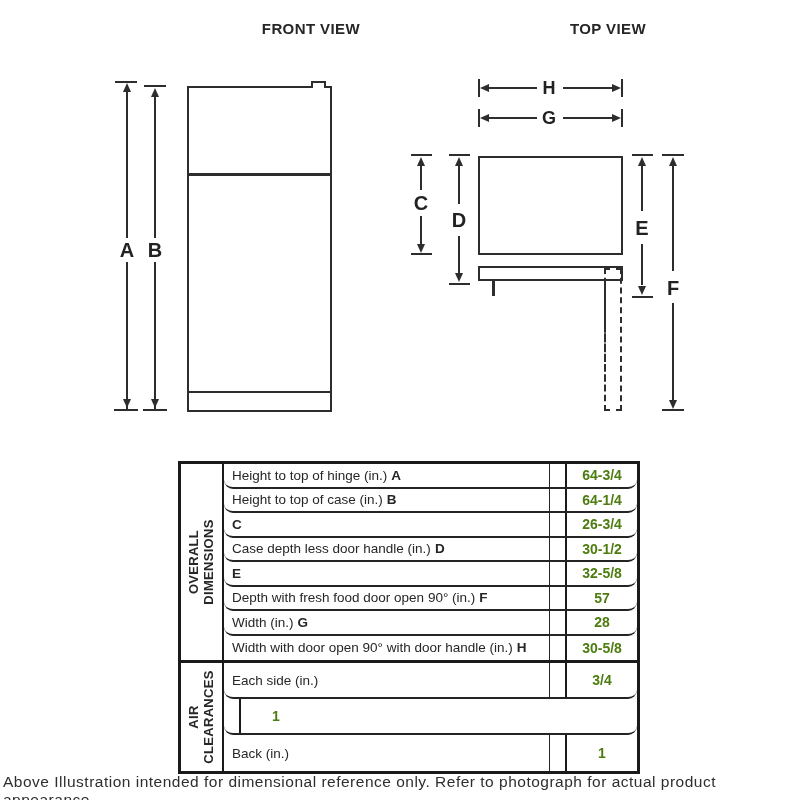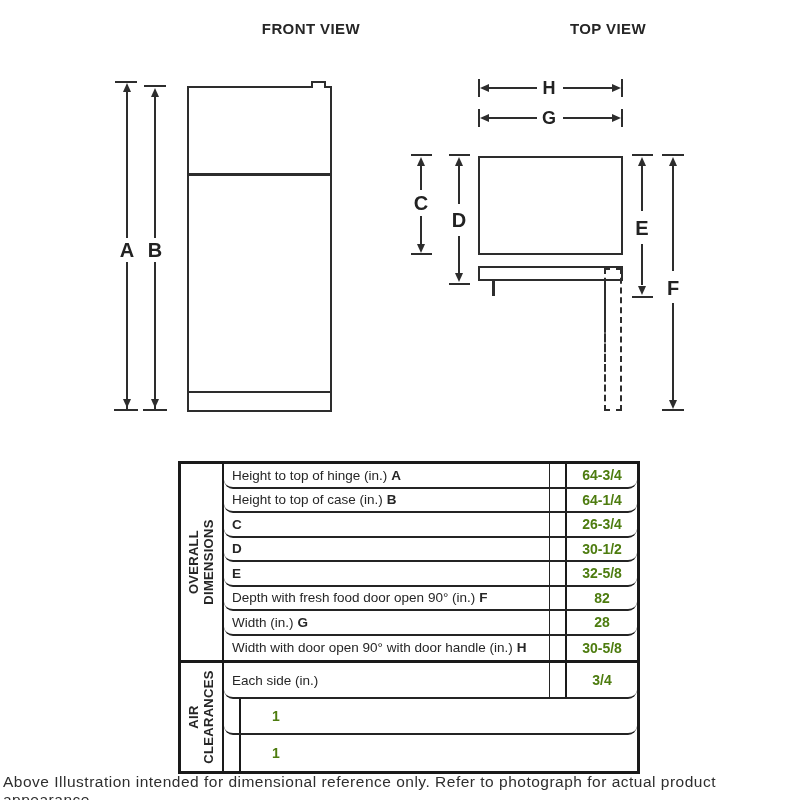--- a/index.html
+++ b/index.html
@@ -172,39 +172,40 @@
         </div>
         <div class="row">
           <div class="lab">
               <b>C</b>
             </div>
           <div class="gapc"></div>
           <div class="val">26-3/4</div>
         </div>
         <div class="row">
           <div class="lab">
+              <span>Case depth less door handle (in.)</span>
               <b>D</b>
             </div>
           <div class="gapc"></div>
           <div class="val">30-1/2</div>
         </div>
         <div class="row">
           <div class="lab">
               <b>E</b>
             </div>
           <div class="gapc"></div>
           <div class="val">32-5/8</div>
         </div>
         <div class="row">
           <div class="lab">
               <span>Depth with fresh food door open 90° (in.)</span>
               <b>F</b>
             </div>
           <div class="gapc"></div>
-          <div class="val">82</div>
+          <div class="val">57</div>
         </div>
         <div class="row">
           <div class="lab">
               <span>Width (in.)</span>
               <b>G</b>
             </div>
           <div class="gapc"></div>
           <div class="val">28</div>
         </div>
         <div class="row">
@@ -229,20 +230,23 @@
               <span>Each side (in.)</span>
             </div>
           <div class="gapc"></div>
           <div class="val">3/4</div>
         </div>
         <div class="row">
           <div class="gapc"></div>
           <div class="val">1</div>
         </div>
         <div class="row">
+          <div class="lab">
+              <span>Back (in.)</span>
+            </div>
           <div class="gapc"></div>
           <div class="val">1</div>
         </div>
       </div>
     </div>
 
   </div>
 
   <div class="caption">Above Illustration intended for dimensional reference only. Refer to photograph for actual product appearance.</div>
 

